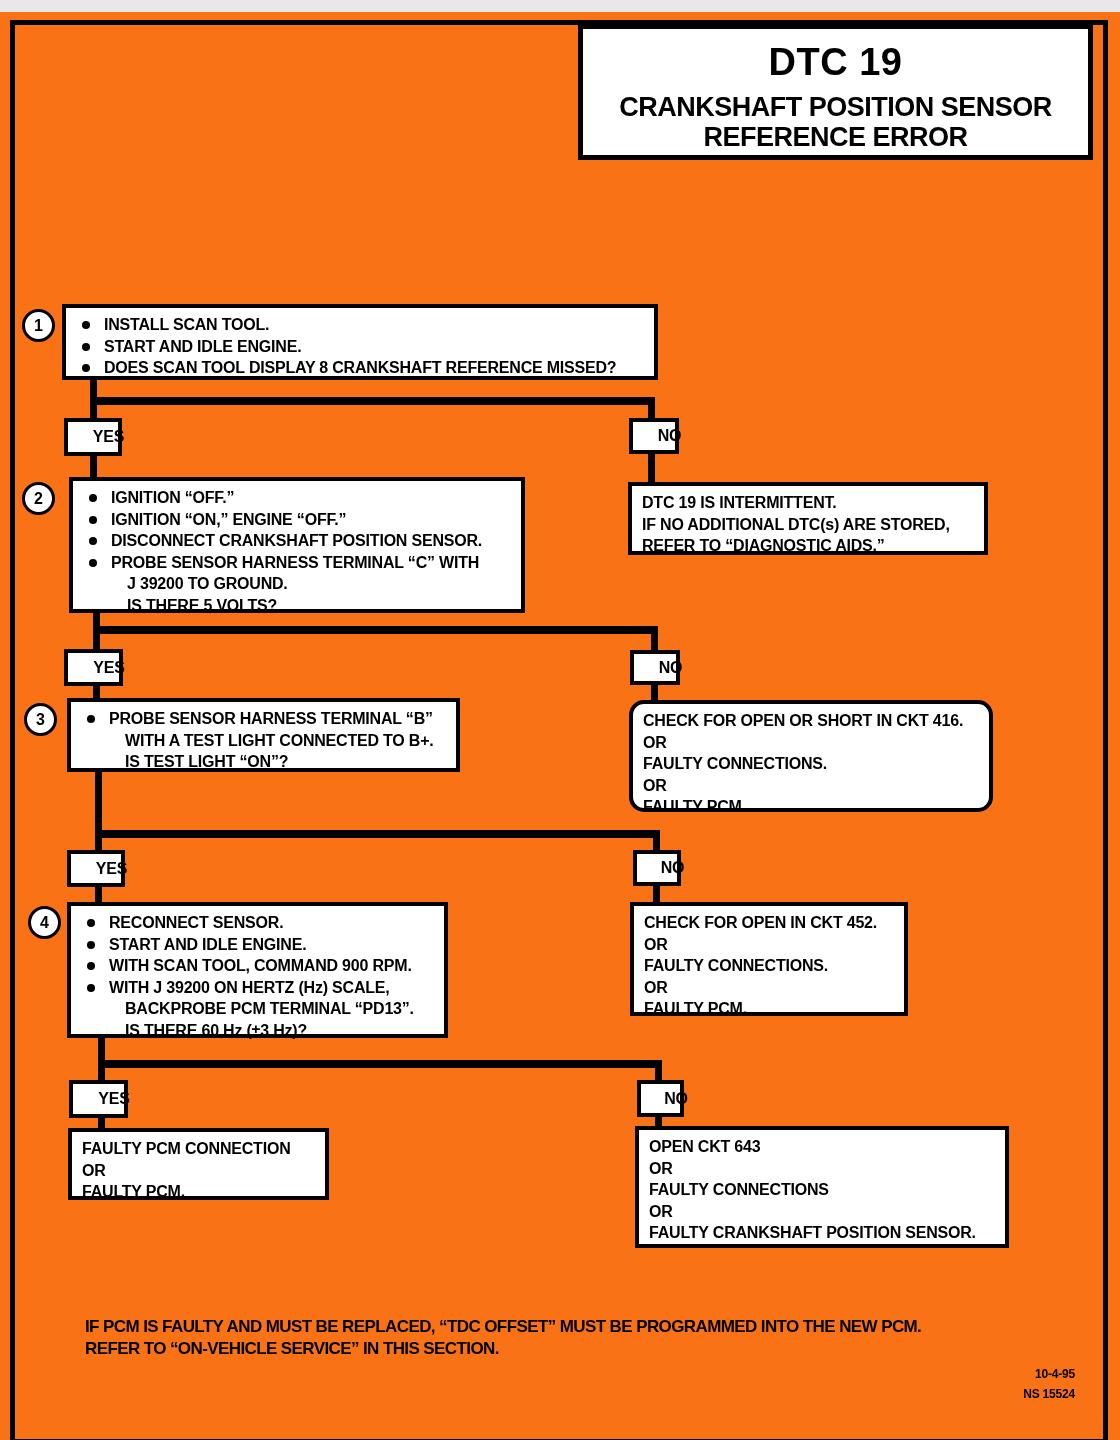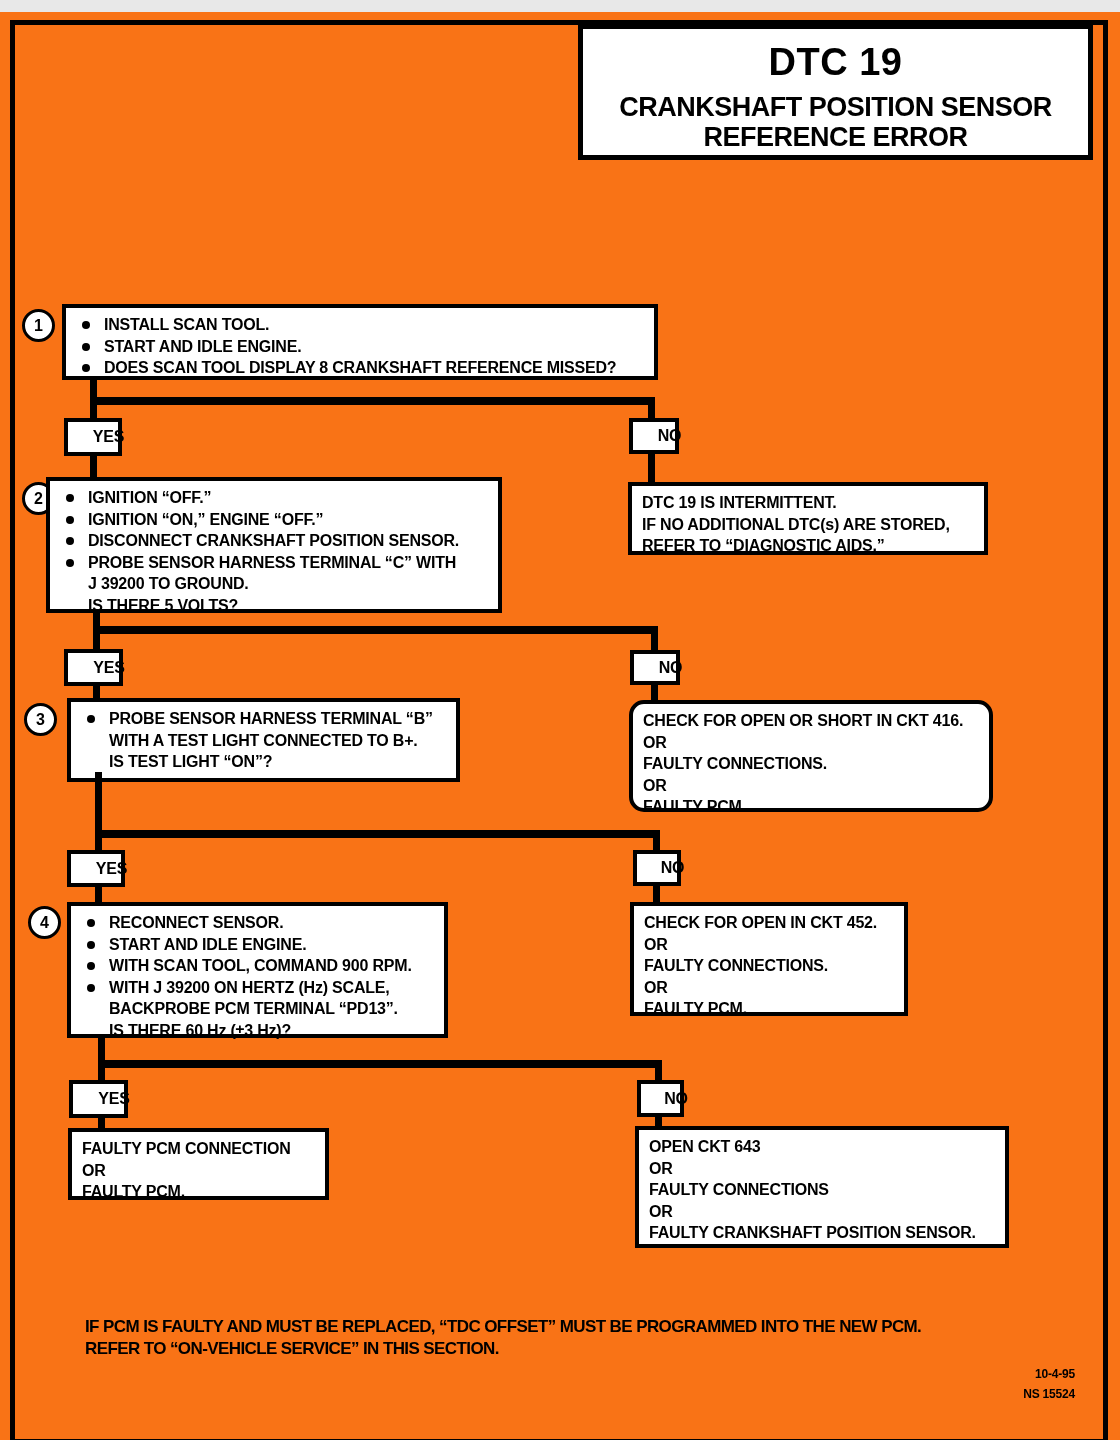--- a/index.html
+++ b/index.html
@@ -23,21 +23,21 @@
   .qbox {
     position:absolute; border:4px solid #000; background:#fff;
     padding:6px 8px 4px 0; box-sizing:border-box;
   }
   .line { position:relative; font-size:16px; line-height:21.5px; white-space:nowrap; letter-spacing:-0.2px; }
   .line.bullet { padding-left:38px; }
   .line.bullet::before {
     content:""; position:absolute; left:16px; top:7px; width:8px; height:8px;
     background:#000; border-radius:50%;
   }
-  .line.cont { padding-left:38px; }
+  .line.cont { padding-left:54px; }
   .rbox {
     position:absolute; border:4px solid #000; background:#fff;
     padding:6px 8px 4px 10px; box-sizing:border-box;
   }
   .rbox .line { padding-left:0; }
 
   .branch {
     position:absolute; border:4px solid #000; background:#fff;
     display:flex; align-items:center; justify-content:center;
     font-size:16px; letter-spacing:-0.2px; box-sizing:border-box;padding-left:31px;
@@ -85,21 +85,21 @@
 
   <div class="rbox" style="left:628px; top:470px; width:360px; height:73px;">
     <div class="line">DTC 19 IS INTERMITTENT.</div>
     <div class="line">IF NO ADDITIONAL DTC(s) ARE STORED,</div>
     <div class="line">REFER TO “DIAGNOSTIC AIDS.”</div>
   </div>
 
   <div class="stepnum" style="left:22px; top:470px;">
       <span>2</span>
     </div>
-  <div class="qbox" style="left:46px; top:465px; width:456px; height:136px;">
+  <div class="qbox" style="left:69px; top:465px; width:456px; height:136px;">
     <div class="line bullet">IGNITION “OFF.”</div>
     <div class="line bullet">IGNITION “ON,” ENGINE “OFF.”</div>
     <div class="line bullet">DISCONNECT CRANKSHAFT POSITION SENSOR.</div>
     <div class="line bullet">PROBE SENSOR HARNESS TERMINAL “C” WITH</div>
     <div class="line cont">J 39200 TO GROUND.</div>
     <div class="line cont">IS THERE 5 VOLTS?</div>
   </div>
 
   <div class="conn" style="left:93px; top:601px; width:7px; height:36px;"></div>
   <div class="conn" style="left:93px; top:614px; width:565px; height:8px;"></div>
@@ -115,21 +115,21 @@
     <div class="line">CHECK FOR OPEN OR SHORT IN CKT 416.</div>
     <div class="line">OR</div>
     <div class="line">FAULTY CONNECTIONS.</div>
     <div class="line">OR</div>
     <div class="line">FAULTY PCM.</div>
   </div>
 
   <div class="stepnum" style="left:24px; top:691px;">
       <span>3</span>
     </div>
-  <div class="qbox" style="left:67px; top:686px; width:393px; height:84px;">
+  <div class="qbox" style="left:67px; top:686px; width:393px; height:74px;">
     <div class="line bullet">PROBE SENSOR HARNESS TERMINAL “B”</div>
     <div class="line cont">WITH A TEST LIGHT CONNECTED TO B+.</div>
     <div class="line cont">IS TEST LIGHT “ON”?</div>
   </div>
 
   <div class="conn" style="left:95px; top:760px; width:7px; height:78px;"></div>
   <div class="conn" style="left:95px; top:818px; width:565px; height:8px;"></div>
   <div class="conn" style="left:653px; top:826px; width:7px; height:12px;"></div>
 
   <div class="branch" style="left:67px; top:838px; width:58px; height:37px;">YES</div>

